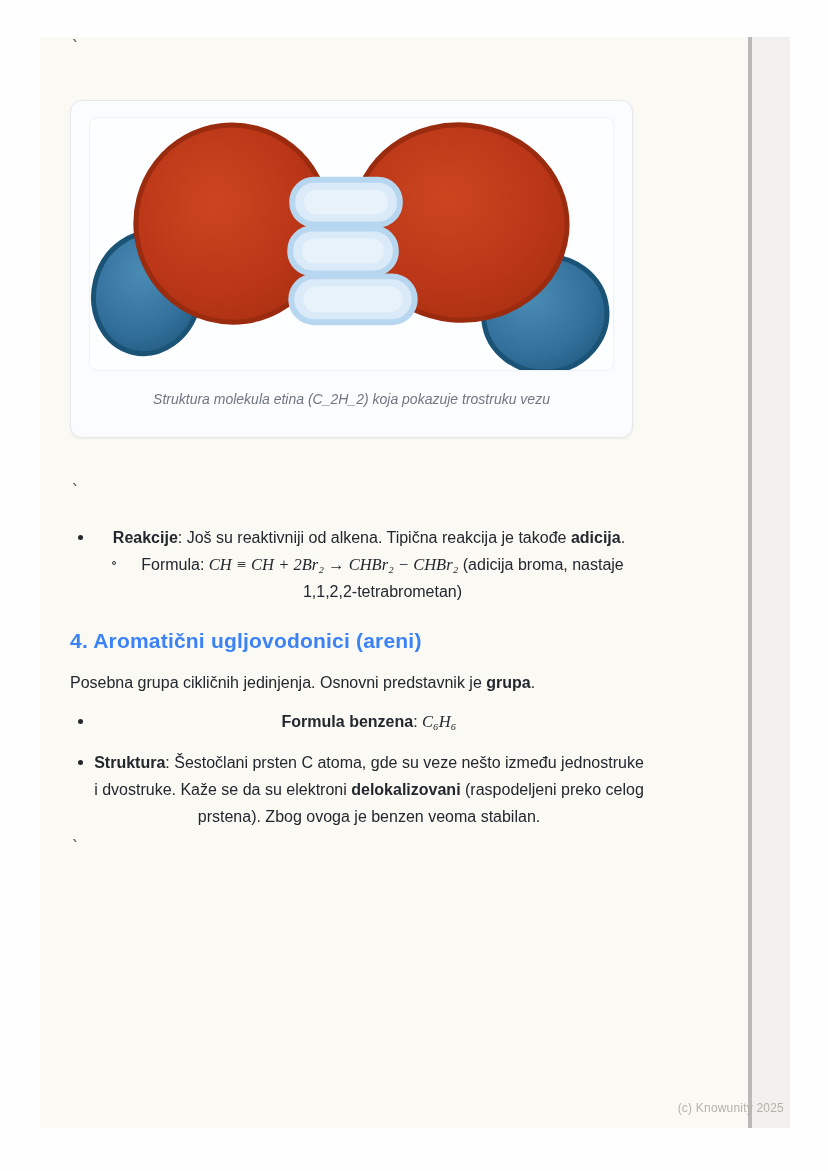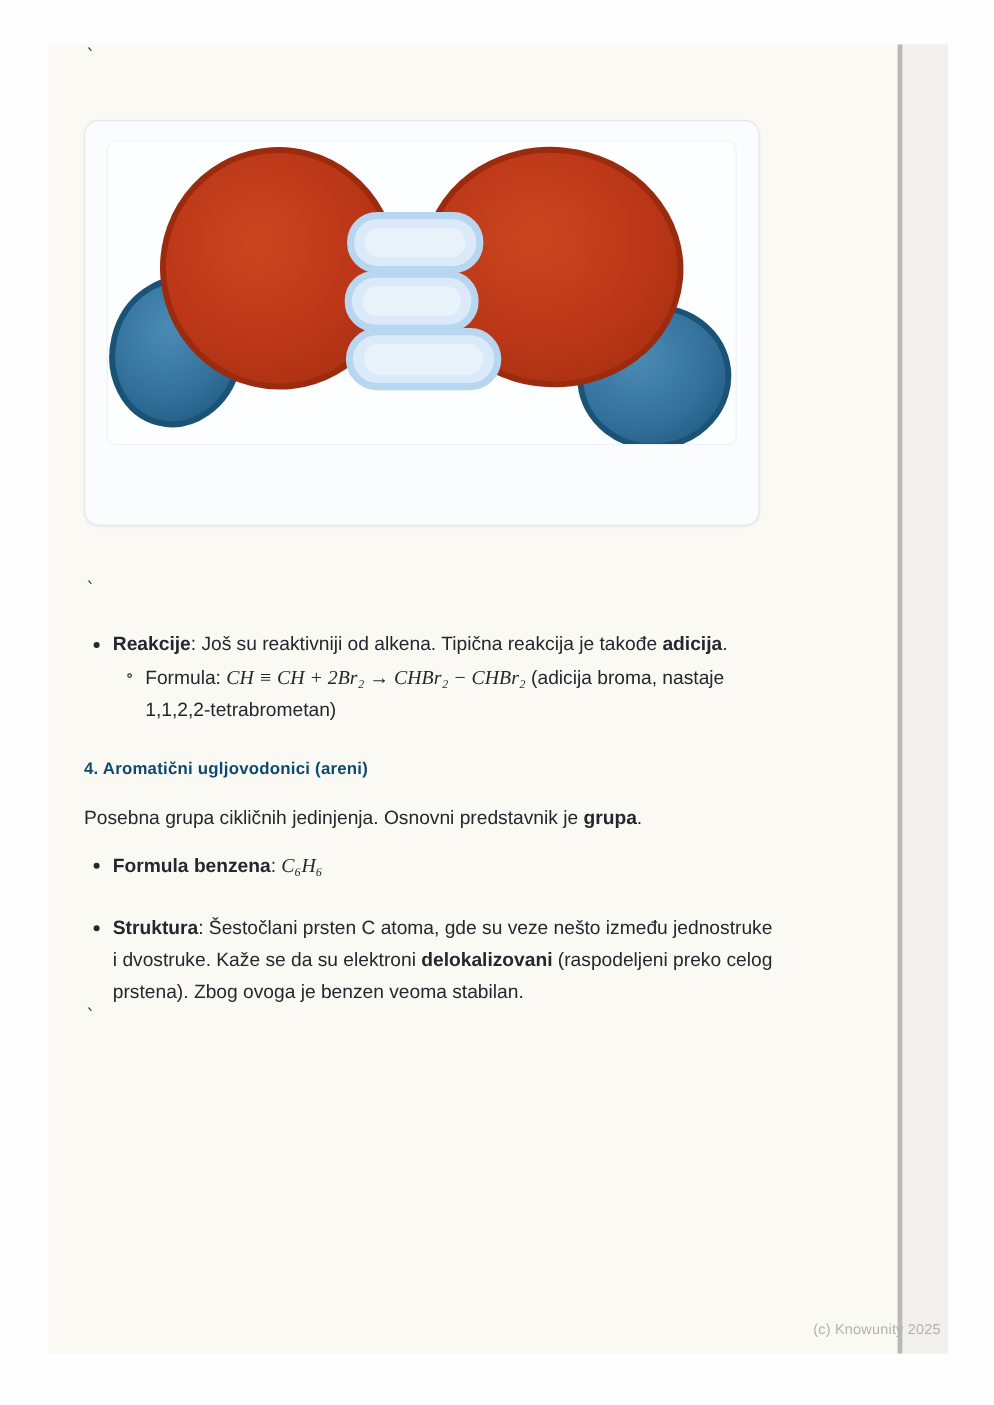--- a/index.html
+++ b/index.html
@@ -47,43 +47,43 @@
     font-style:italic; font-size:14px; line-height:20px; color:#6f7681;
   }
   
   .textblock { position:absolute; left:70px; width:574px; color:#23282e;
     font-size:16px; line-height:27px; }
   #list1 { top:524px; }
   #para1 { top:669px; }
   #list2 { top:708px; }
   .heading {
     position:absolute; left:70px; top:627px; width:600px;
-    font-size:14px; line-height:27px; font-weight:600; color:#0c4a6e;
+    font-size:21px; line-height:27px; font-weight:600; color:#3b82f6;
     letter-spacing:.2px;
   }
   .li { display:flex; }
   .li .marker-col { flex:0 0 24px; }
   .li .marker-col .dot {
     display:inline-block; width:5px; height:5px; border-radius:50%;
     background:#23282e; margin-left:8px; margin-top:11px; vertical-align:top;
   }
   .subli { display:flex; }
   .subli .marker-col { flex:0 0 27px; }
   .subli .marker-col .circle {
     display:inline-block; width:4px; height:4px; border-radius:50%;
     border:1.6px solid #2a2f36; background:transparent;
     margin-left:12px; margin-top:10px; vertical-align:top;
   }
-  .li .txt, .subli .txt { flex:1 1 auto; }
+  .li .txt, .subli .txt { flex:1 1 auto;text-align:center; }
   .b { font-weight:700; }
   .math {
     font-family:Liberation Serif, serif;
     font-style:italic; font-size:16.5px;
   }
-  #list2 .li + .li { margin-top:24px; }
+  #list2 .li + .li { margin-top:14px; }
   .footer {
     position:absolute; right:44px; top:1101px;
     font-size:12px; line-height:14px; color:#b4b2aa; letter-spacing:.2px;
   }
 </style>
 </head>
 <body>
 
 <div id="page-root">
 
@@ -127,20 +127,21 @@
         <g>
           <rect x="203" y="62" width="108" height="45" rx="22" fill="#dbeaf8" stroke="#b7d6f0" stroke-width="6"></rect>
           <rect x="201" y="111" width="106" height="45" rx="22" fill="#dbeaf8" stroke="#b7d6f0" stroke-width="6"></rect>
           <rect x="202" y="159" width="124" height="46" rx="23" fill="#dbeaf8" stroke="#b7d6f0" stroke-width="6"></rect>
           <rect x="215" y="72" width="84" height="25" rx="12" fill="#e7f2fb"></rect>
           <rect x="213" y="121" width="82" height="25" rx="12" fill="#e7f2fb"></rect>
           <rect x="214" y="169" width="100" height="26" rx="13" fill="#e7f2fb"></rect>
         </g>
       </svg>
     </div>
+    <div class="figure-caption">Struktura molekula etina (C_2H_2) koja pokazuje trostruku vezu</div>
   </div>
 
   <span class="tick" id="tick2">`</span>
 
   <div class="textblock" id="list1">
     <div class="li">
       <span class="marker-col"><span class="dot"></span></span>
       <div class="txt">
         <span class="b">Reakcije</span><span>: Još su reaktivniji od alkena. Tipična reakcija je takođe </span><span class="b">adicija</span><span>.</span>
         <div class="subli">

